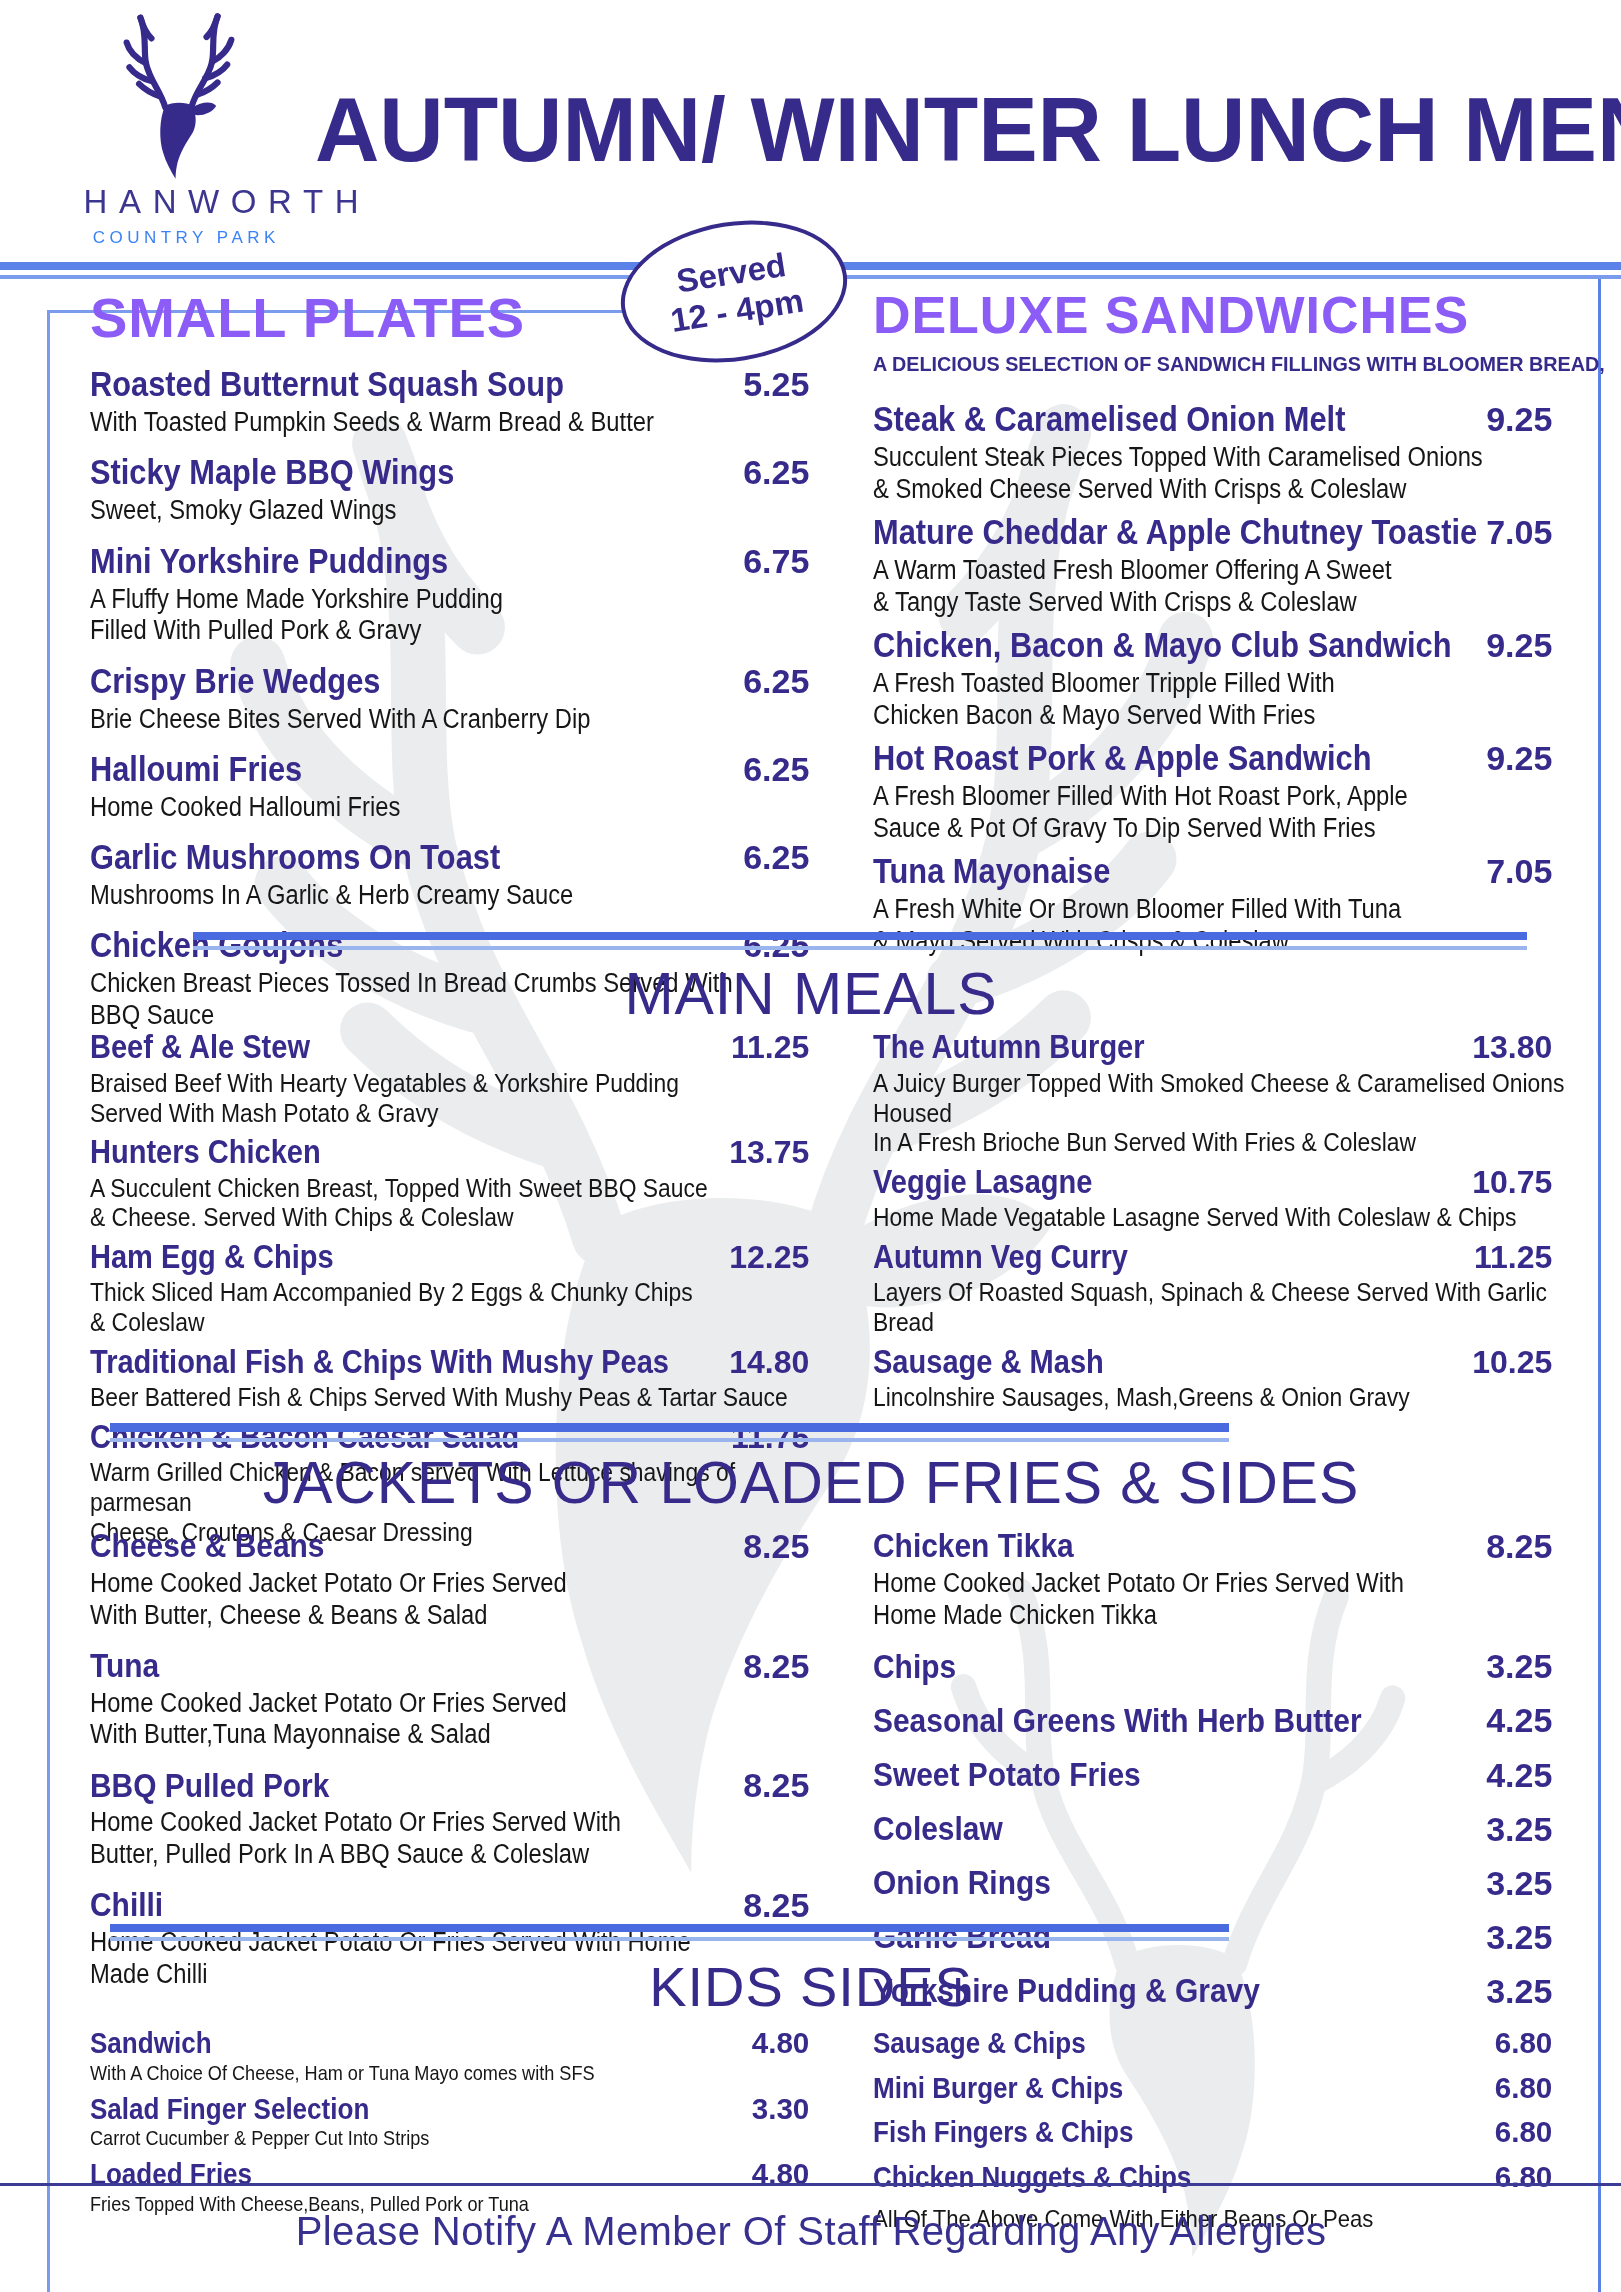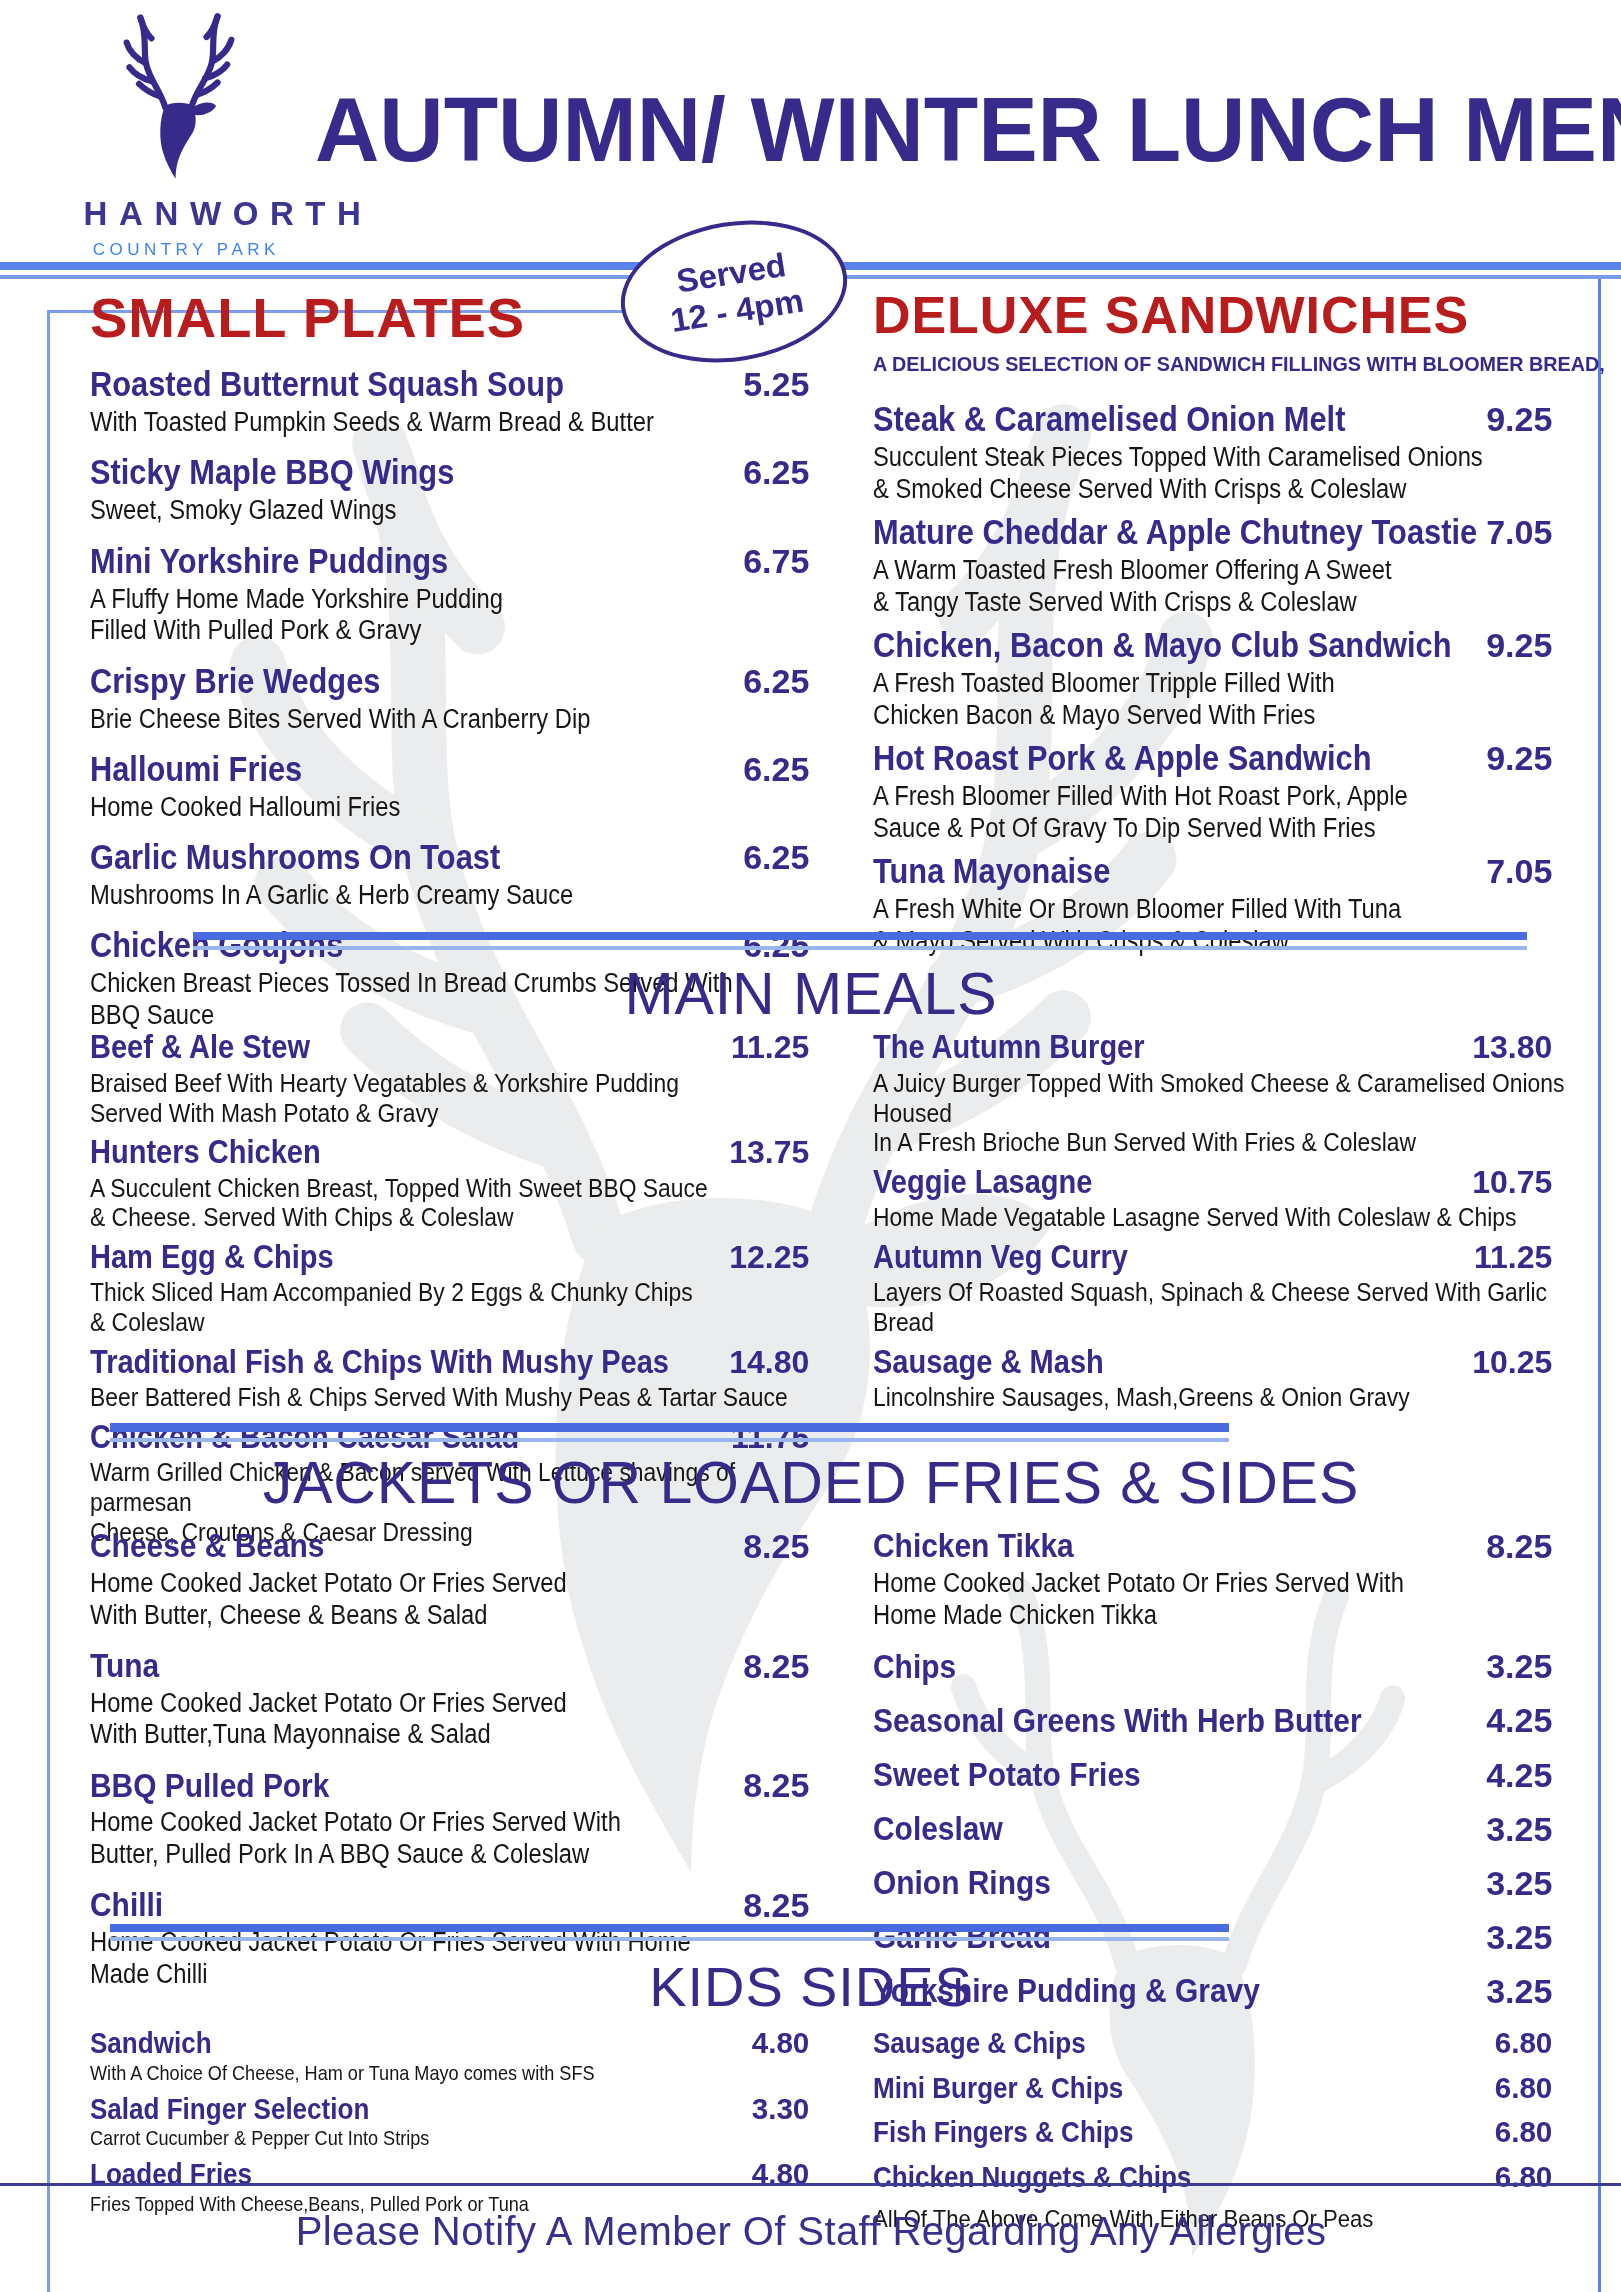--- a/index.html
+++ b/index.html
@@ -5,21 +5,21 @@
   html,body { margin:0; padding:0; background:#ffffff; }
   .page { position:relative; width:1622px; height:2293px; background:#ffffff; overflow:hidden;
           font-family:"Liberation Sans", sans-serif; }
 
   
   .wm { position:absolute; z-index:0; opacity:0.9; }
 
   
   .logo-wrap { position:absolute; left:72px; top:3.6px; width:224px; text-align:center; z-index:3; }
   .stag { width:177px; height:179px; display:block; margin:0 auto; }
-  .brand-name { font-size:33px; font-weight:700; letter-spacing:11.6px; color:#3c3690; margin-top:12px; text-indent:11.6px; }
+  .brand-name { font-size:33px; font-weight:400; letter-spacing:11.6px; color:#3c3690; margin-top:0px; text-indent:11.6px; }
   .brand-tag  { font-size:17px; font-weight:400; letter-spacing:4.5px;  color:#3b82f6; margin-top:7px; text-indent:4.5px; }
 
   .page-title { position:absolute; left:315px; top:79px; width:1299px; z-index:3;
                 font-size:90px; font-weight:bold; color:#362a8b; white-space:nowrap; letter-spacing:0px;
                 transform:scaleX(0.99); transform-origin:0 0; }
 
   
   .rule-a { position:absolute; left:0; top:262px; width:1622px; height:8px;  background:#5b82e8; z-index:1; }
   .rule-b { position:absolute; left:0; top:275px; width:1622px; height:3.6px;  background:#7b9cec; z-index:1; }
   .box-top { position:absolute; left:47px; top:310px; width:582px; height:2.7px; background:#7b9cec; z-index:1; }
@@ -45,21 +45,21 @@
   
   .sec { position:absolute; left:0; width:1622px; z-index:2; }
   #sec-starters { top:285px; }
   #sec-mains    { top:1028px; }
   #sec-jackets  { top:1526px; }
   #sec-kids     { top:2026px; }
 
   .col-l { position:absolute; left:90px; width:730px; }
   .col-r { position:absolute; left:873px; width:690px; }
 
-  .section-h { font-size:56px; font-weight:bold; color:#b91c1c; margin:0; letter-spacing:0.9px; white-space:nowrap; }
+  .section-h { font-size:56px; font-weight:bold; color:#8b5cf6; margin:0; letter-spacing:0.9px; white-space:nowrap; }
   .center-h  { position:absolute; left:0; width:1622px; text-align:center; z-index:3;
                font-size:59px; font-weight:normal; color:#362a8b; letter-spacing:0.9px; }
   #mm-title  { top:960px; }
   #jk-title  { top:1449px; }
   #kids-title{ top:1954px; font-size:56px; }
 
   .dx-sub { font-size:20.6px; font-weight:bold; color:#362a8b; margin:7.2px 0 23px 0; white-space:nowrap;
             transform:scaleX(0.96); transform-origin:0 0; }
 
   

